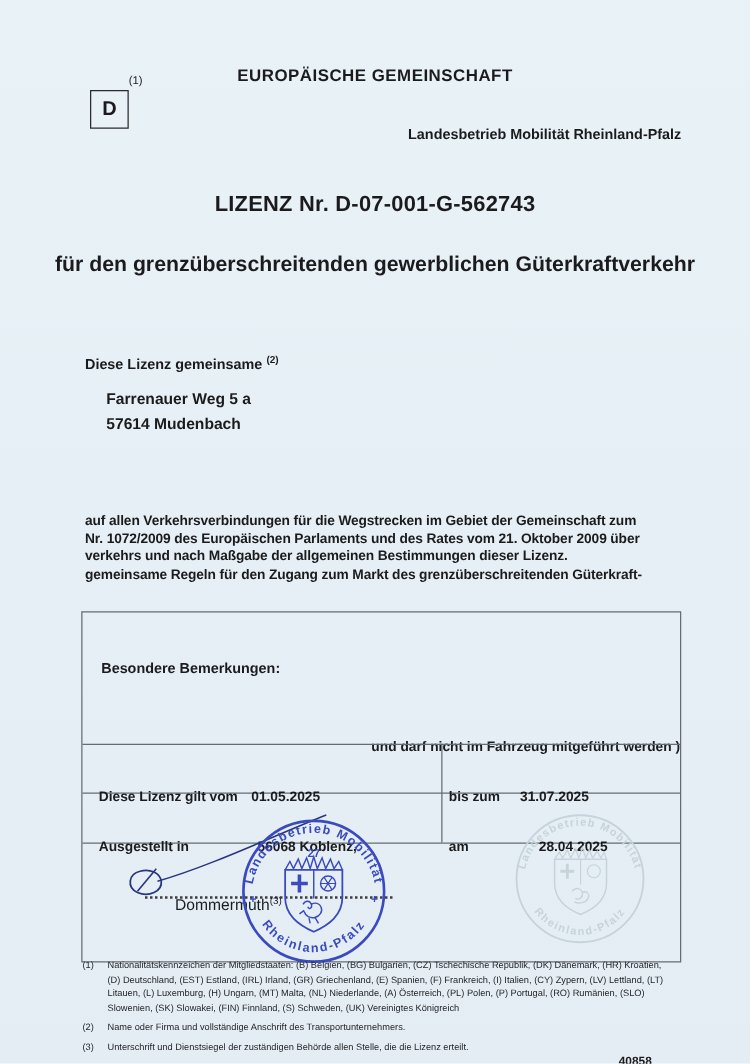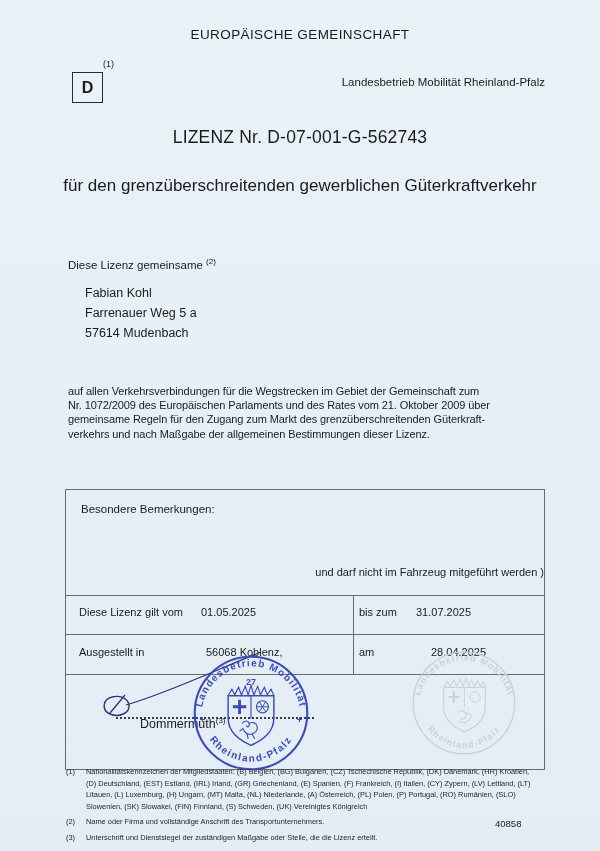--- a/index.html
+++ b/index.html
@@ -3,21 +3,21 @@
 <meta charset="utf-8">
 <style>
   html,body{margin:0;padding:0;}
   body{width:600px;height:851px;overflow:hidden;}
   .page{
     position:relative;width:600px;height:851px;
     background:linear-gradient(180deg,#e9f2f7 0%,#e6eff5 55%,#e3edf3 100%);
     font-family:"Liberation Sans",sans-serif;color:#1b1b1d;
   }
   .abs{position:absolute;}
-  .b{font-weight:normal;}
+  .b{font-weight:bold;margin-top:26px;}
   .center{left:0;width:600px;text-align:center;}
   .community-title{top:27px;font-size:13.5px;letter-spacing:.4px;}
   .dbox{left:72px;top:72px;width:29px;height:29px;border:1.4px solid #2b2b2d;
         display:flex;align-items:center;justify-content:center;font-size:16px;font-weight:bold;background:transparent;}
   .dbox-note{left:103px;top:59px;font-size:9px;}
   .authority{right:55px;top:76px;font-size:11.5px;}
   .license-title{top:127px;font-size:17.5px;letter-spacing:.2px;}
   .license-subtitle{top:176px;font-size:17px;}
   .grant{left:68px;top:257px;font-size:11.5px;}
   .grant sup{font-size:8px;}
@@ -59,30 +59,29 @@
 
   <div class="abs center b license-title">LIZENZ Nr. D-07-001-G-562743</div>
   <div class="abs center b license-subtitle">für den grenzüberschreitenden gewerblichen Güterkraftverkehr</div>
 
   <div class="abs b grant">
     <span>Diese Lizenz gemeinsame</span>
     <sup>(2)</sup>
   </div>
 
   <div class="abs b holder">
-    <div>Fabian Kohl</div>
     <div>Farrenauer Weg 5 a</div>
     <div>57614 Mudenbach</div>
   </div>
 
   <div class="abs b paragraph">
     <div>auf allen Verkehrsverbindungen für die Wegstrecken im Gebiet der Gemeinschaft zum</div>
     <div>Nr. 1072/2009 des Europäischen Parlaments und des Rates vom 21. Oktober 2009 über</div>
+    <div>verkehrs und nach Maßgabe der allgemeinen Bestimmungen dieser Lizenz.</div>
     <div>gemeinsame Regeln für den Zugang zum Markt des grenzüberschreitenden Güterkraft-</div>
-    <div>verkehrs und nach Maßgabe der allgemeinen Bestimmungen dieser Lizenz.</div>
   </div>
 
   <div class="abs main-box">
     <div class="abs b remarks-label">Besondere Bemerkungen:</div>
     <div class="abs b note-line" style="top:76px;text-align:right;">und darf nicht im Fahrzeug mitgeführt werden )</div>
 
     <div class="hline" style="top:105px;"></div>
     <div class="hline" style="top:144px;"></div>
     <div class="hline" style="top:184px;"></div>
     <div class="vline" style="left:287px;"></div>
@@ -161,19 +160,19 @@
     <div class="fn-row">
       <div class="fn-num">(1)</div>
       <div class="fn-text">Nationalitätskennzeichen der Mitgliedstaaten:  (B) Belgien, (BG) Bulgarien, (CZ) Tschechische Republik, (DK) Dänemark, (HR) Kroatien, (D) Deutschland, (EST) Estland, (IRL) Irland, (GR) Griechenland, (E) Spanien, (F) Frankreich, (I) Italien, (CY) Zypern, (LV) Lettland, (LT) Litauen, (L) Luxemburg, (H) Ungarn, (MT) Malta, (NL) Niederlande, (A) Österreich, (PL) Polen, (P) Portugal, (RO) Rumänien, (SLO) Slowenien, (SK) Slowakei, (FIN) Finnland, (S) Schweden, (UK) Vereinigtes Königreich</div>
     </div>
     <div class="fn-row">
       <div class="fn-num">(2)</div>
       <div class="fn-text">Name oder Firma und vollständige Anschrift des Transportunternehmers.</div>
     </div>
     <div class="fn-row">
       <div class="fn-num">(3)</div>
-      <div class="fn-text">Unterschrift und Dienstsiegel der zuständigen Maßgabe oder Stelle, die die Lizenz erteilt.</div>
+      <div class="fn-text">Unterschrift und Dienstsiegel der zuständigen Behörde allen Stelle, die die Lizenz erteilt.</div>
     </div>
   </div>
 
   <div class="abs b serial">40858</div>
 
 </div>
 
 </body></html>

